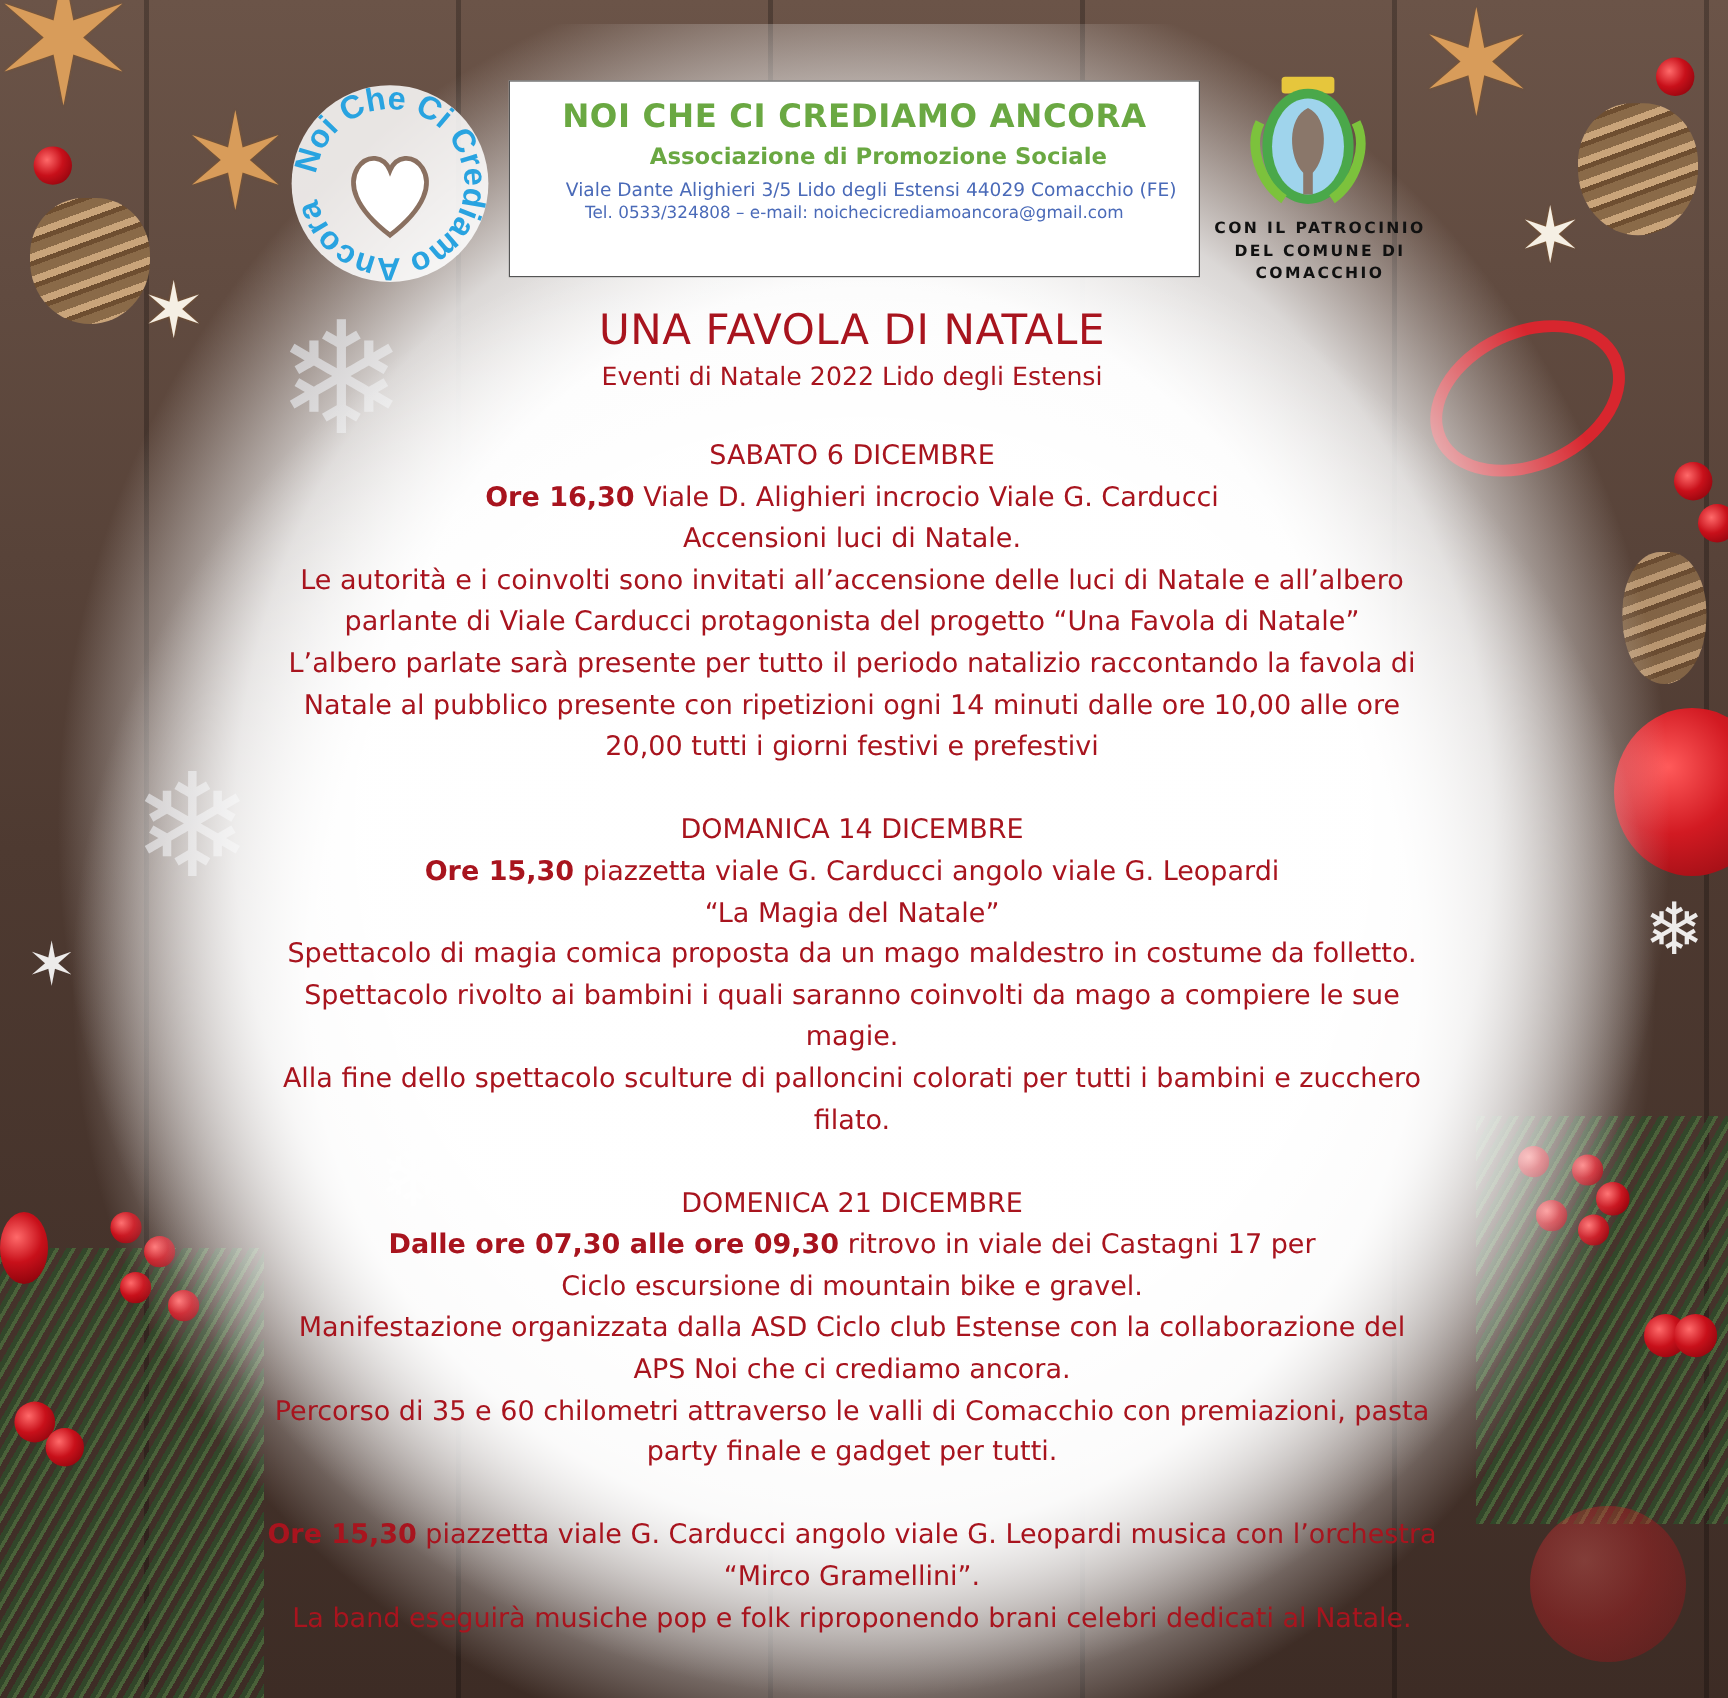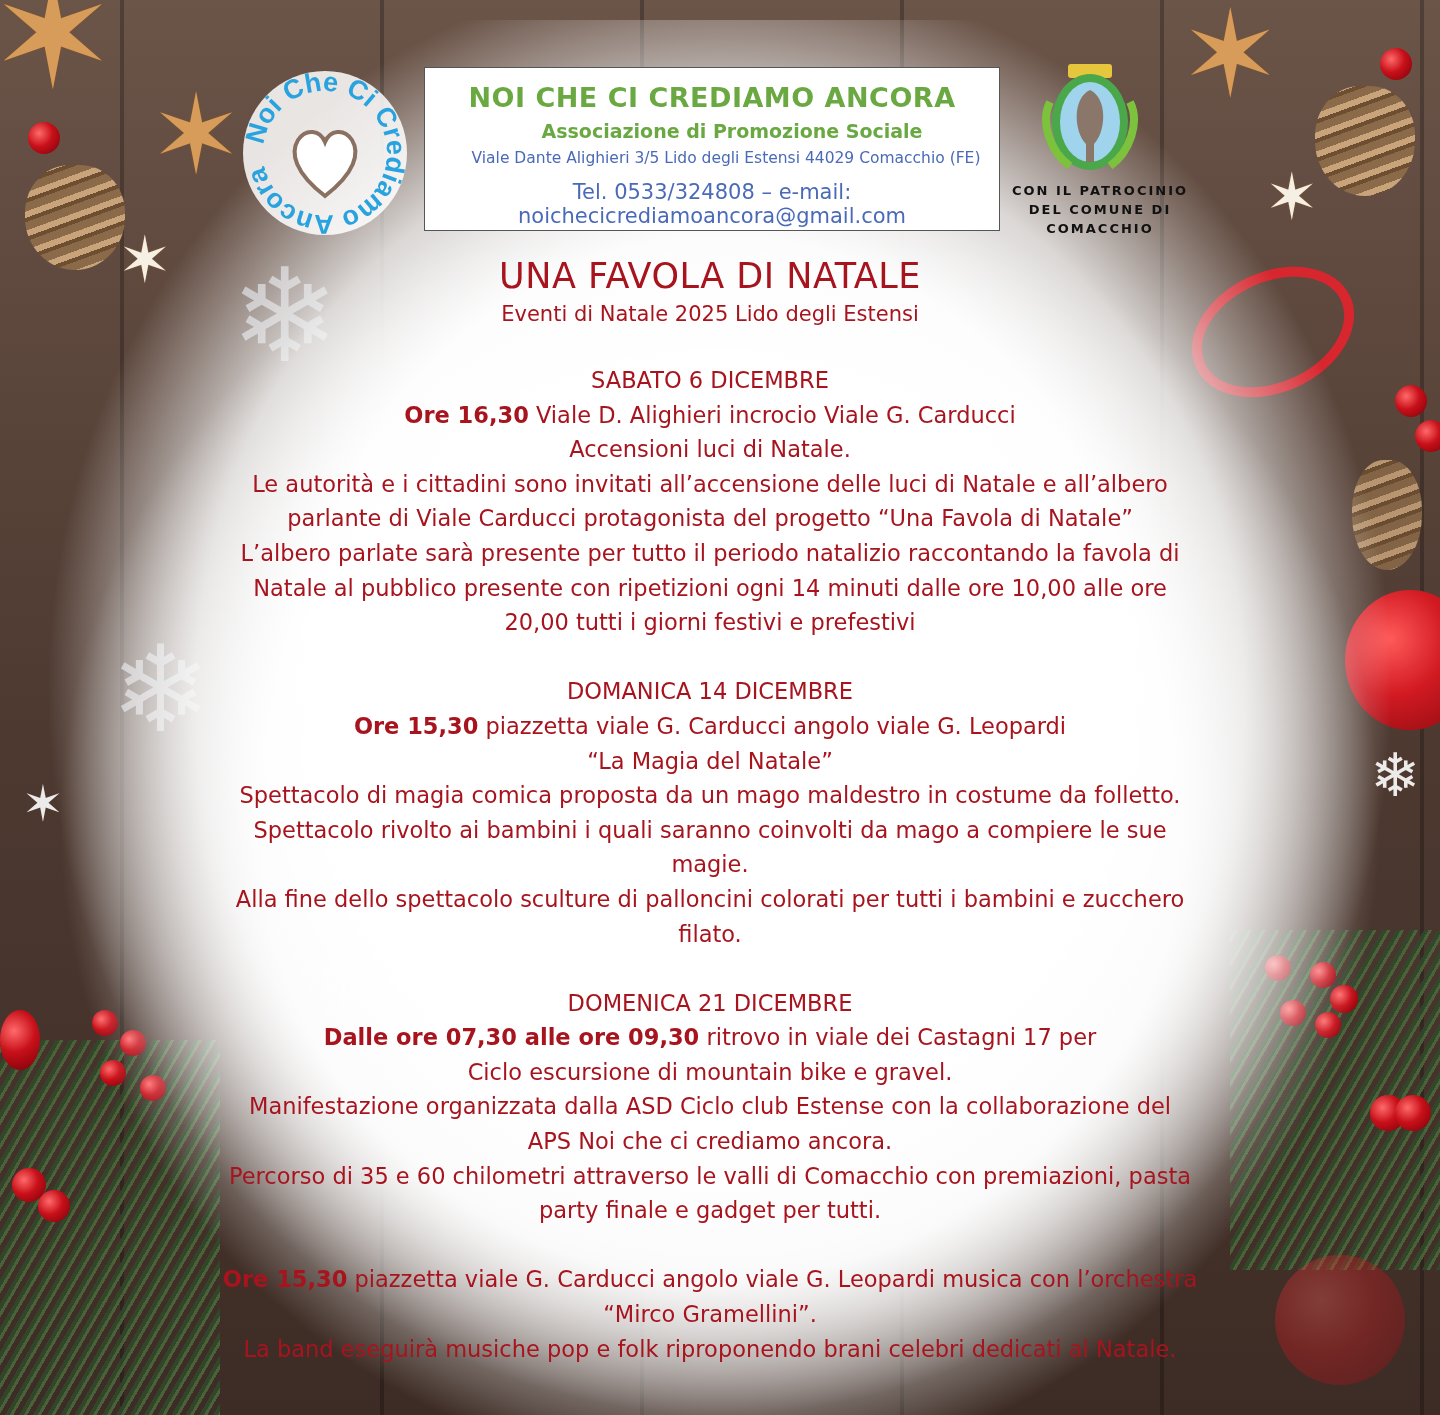--- a/index.html
+++ b/index.html
@@ -20,21 +20,21 @@
   .ribbon{position:absolute;border:10px solid #d8262e;border-radius:50%;}
   .snow{position:absolute;color:rgba(255,255,255,0.9);font-size:60px;}
   .pine{position:absolute;background:repeating-linear-gradient(120deg,#2f4a2a 0 4px,#4c6a3c 4px 7px,rgba(0,0,0,0) 7px 12px);}
 
   .logo-left{position:absolute;left:240px;top:68px;width:170px;height:170px;}
   .logo-left svg{width:170px;height:170px;}
   .header-box{position:absolute;left:424px;top:67px;width:576px;height:164px;background:#fff;border:1.5px solid #555;box-sizing:border-box;text-align:center;}
   .org-name{margin-top:14px;font-family:"DejaVu Sans",sans-serif;font-weight:bold;color:#6aa842;font-size:27px;letter-spacing:0.5px;}
   .org-sub{margin-top:7px;font-weight:bold;color:#6aa842;font-size:19px;padding-left:40px;}
   .org-addr{margin-top:7px;color:#4a6ab8;font-size:15.5px;padding-left:28px;}
-  .org-tel{margin-top:13px;color:#4a6ab8;font-size:21px;}
+  .org-tel{margin-top:3px;color:#4a6ab8;font-size:14px;}
   .crest{position:absolute;left:1040px;top:62px;width:100px;height:118px;}
   .patrocinio{position:absolute;left:1000px;top:181px;width:200px;text-align:center;font-weight:bold;font-size:13px;letter-spacing:2px;line-height:19px;color:#111;}
 
   .content{position:absolute;left:60px;top:253px;width:1300px;text-align:center;color:#a8141e;font-family:"DejaVu Sans",sans-serif;}
   .title{font-size:35px;line-height:46px;letter-spacing:0.5px;}
   .subtitle{font-size:21px;line-height:30px;margin-top:0px;}
   .line{font-size:22.5px;line-height:34.6px;white-space:nowrap;}
   .gap{height:34.6px;}
   .gap-s{height:34px;}
   b{font-weight:bold;}
@@ -122,28 +122,28 @@
   </svg>
 </div>
 <div class="patrocinio">
   <div>CON IL PATROCINIO</div>
   <div>DEL COMUNE DI</div>
   <div>COMACCHIO</div>
 </div>
 
 <div class="content">
   <div class="title">UNA FAVOLA DI NATALE</div>
-  <div class="subtitle">Eventi di Natale 2025 Lido degli Estensi</div>
+  <div class="subtitle">Eventi di Natale 2022 Lido degli Estensi</div>
   <div class="gap-s"></div>
 
   <div>
     <div class="line">SABATO 6 DICEMBRE</div>
     <div class="line"><b>Ore 16,30</b><span> Viale D. Alighieri incrocio Viale G. Carducci</span></div>
     <div class="line">Accensioni luci di Natale.</div>
-    <div class="line">Le autorità e i cittadini sono invitati all’accensione delle luci di Natale e all’albero</div>
+    <div class="line">Le autorità e i coinvolti sono invitati all’accensione delle luci di Natale e all’albero</div>
     <div class="line">parlante di Viale Carducci protagonista del progetto “Una Favola di Natale”</div>
     <div class="line">L’albero parlate sarà presente per tutto il periodo natalizio raccontando la favola di</div>
     <div class="line">Natale al pubblico presente con ripetizioni ogni 14 minuti dalle ore 10,00 alle ore</div>
     <div class="line">20,00 tutti i giorni festivi e prefestivi</div>
   </div>
   <div class="gap"></div>
 
   <div>
     <div class="line">DOMANICA 14 DICEMBRE</div>
     <div class="line"><b>Ore 15,30</b><span> piazzetta viale G. Carducci angolo viale G. Leopardi</span></div>

